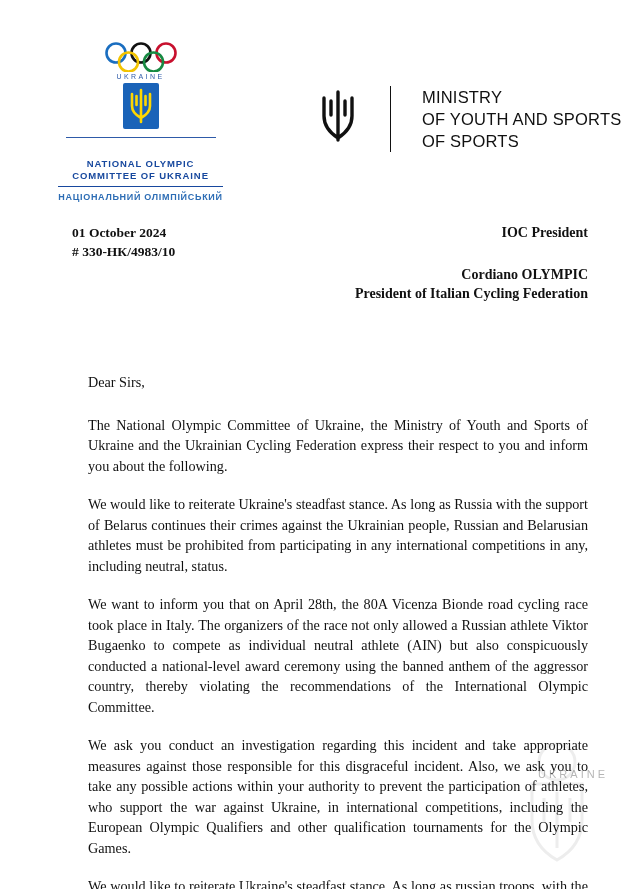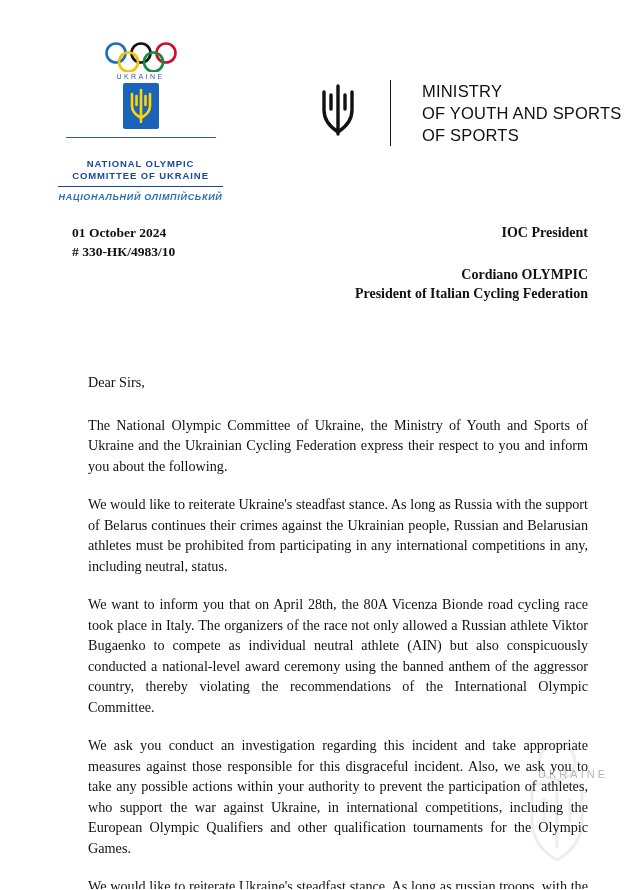--- a/index.html
+++ b/index.html
@@ -65,27 +65,26 @@
     background: #17489e;
     margin: 4px auto 4px auto;
   }
   .noc-ua {
     font-family: "Liberation Sans", sans-serif;
     font-size: 9px;
     font-weight: bold;
     letter-spacing: 0.7px;
     color: #2d6db5;
     line-height: 12px;
-    font-style: italic;
   }
 
   .ministry-block {
     position: absolute;
     left: 318px;
-    top: 80px;
+    top: 86px;
     display: flex;
     align-items: flex-start;
     gap: 20px;
   }
   .ministry-emblem {
     margin-right: 12px;
     margin-top: 2px;
   }
   .ministry-divider {
     width: 1px;

